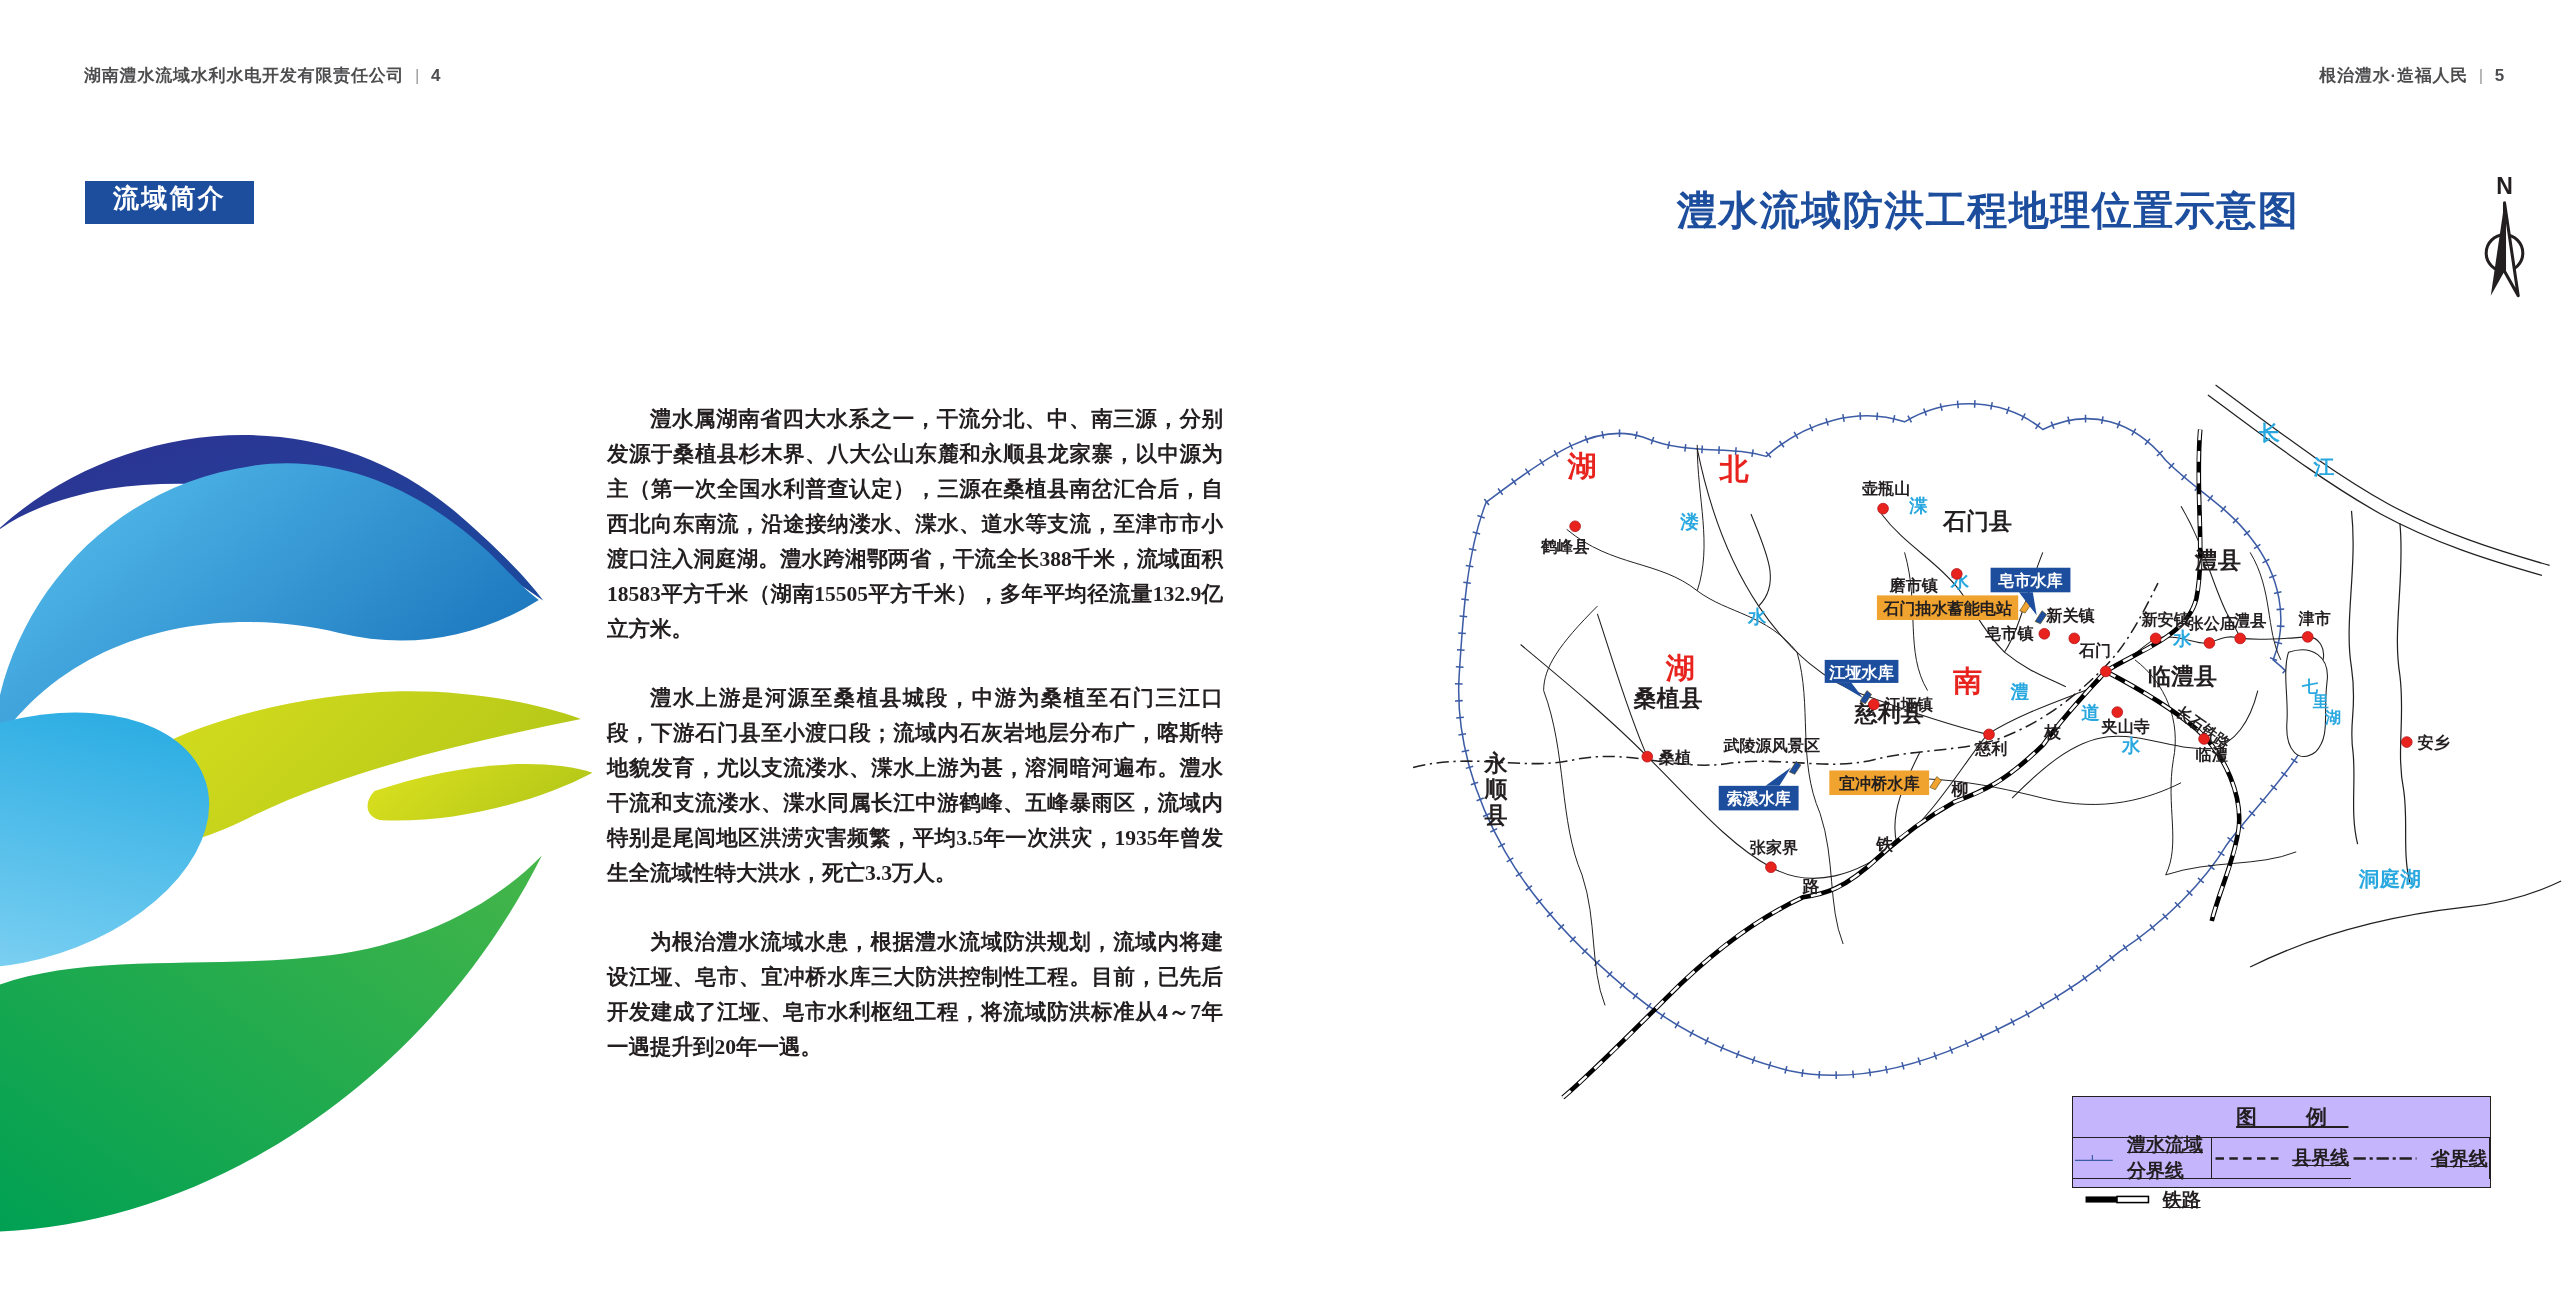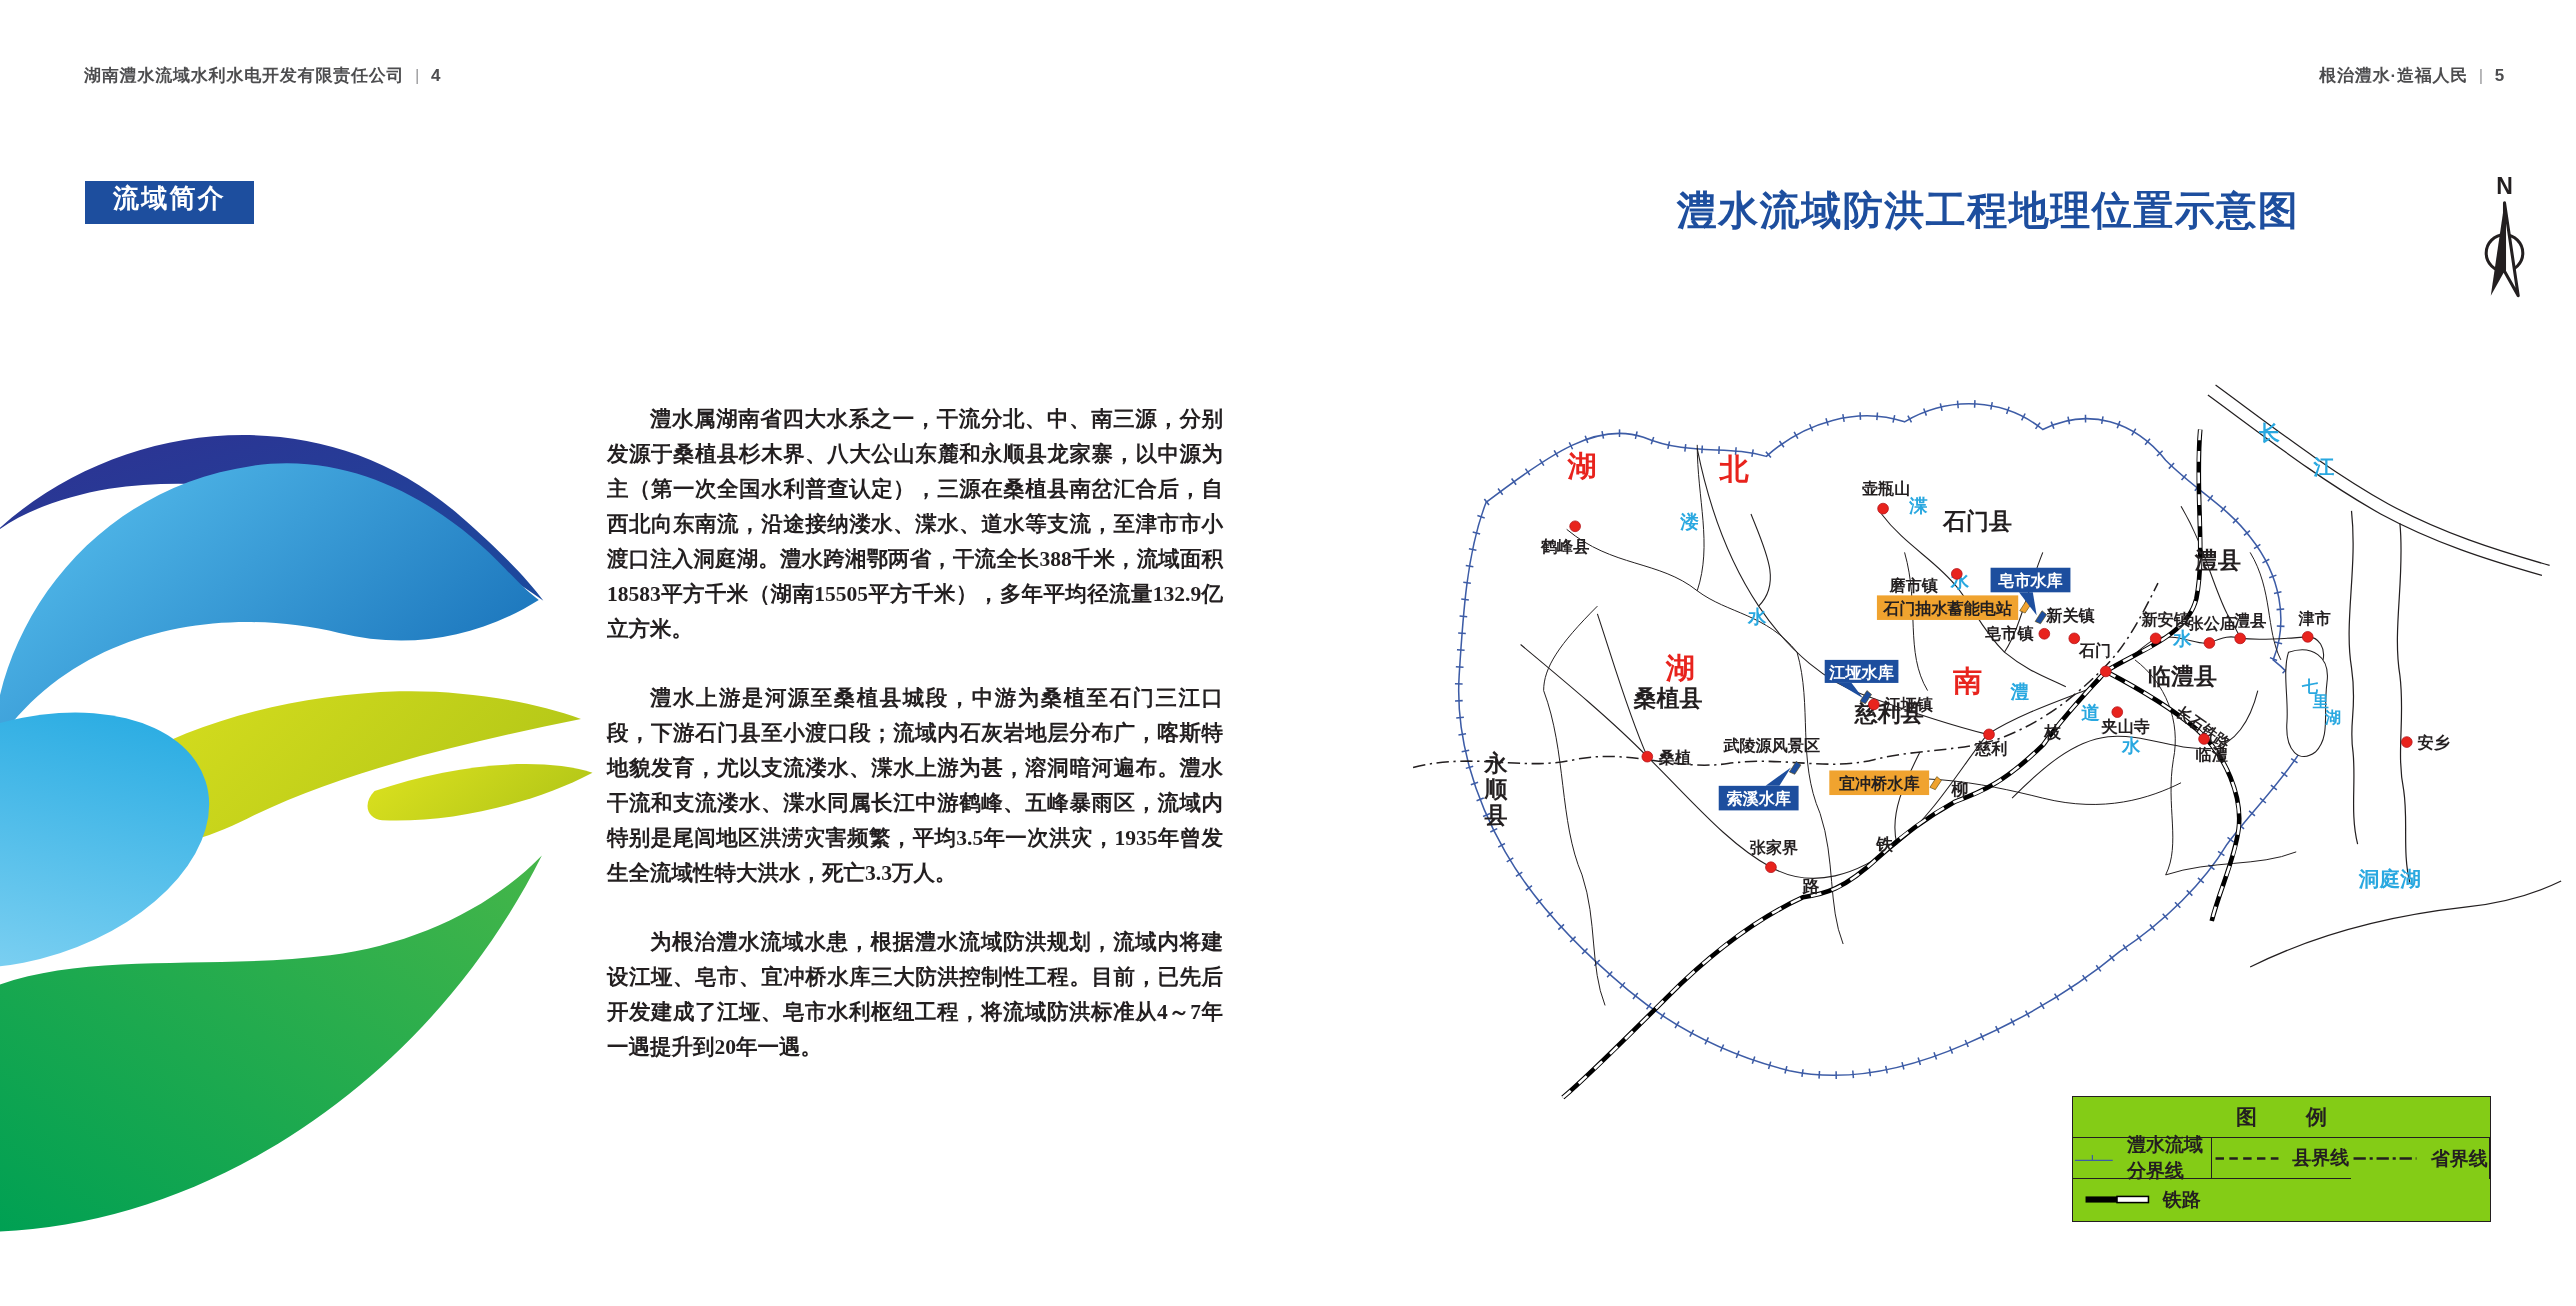--- a/index.html
+++ b/index.html
@@ -25,22 +25,22 @@
   .compass .n{font-size:23px;font-weight:bold;color:#231f20;line-height:23px;}
   .map-wrap{position:absolute;left:1367px;top:322px;width:1198px;height:814px;}
   .ml{font-family:"Liberation Sans","DejaVu Sans",sans-serif;font-weight:bold;}
   .prov{fill:#e8231d;}
   .county{fill:#231f20;}
   .water{fill:#29a8e0;}
   .rail{fill:#231f20;}
   .poi{fill:#231f20;}
   .town-label{fill:#231f20;font-weight:bold;}
   
-  .legend{position:absolute;left:2072px;top:1096px;width:419px;height:126px;background:#84cc16;
-      border:1.5px solid #231f20;box-sizing:border-box;}
+  .legend{position:absolute;left:2072px;top:1096px;width:419px;height:92px;background:#c4b5fd;
+      border:1.5px solid #231f20;box-sizing:border-box;text-decoration:underline;}
   .legend .ltitle{height:40px;border-bottom:1.2px solid #231f20;display:flex;align-items:center;justify-content:center;
       font-size:21px;font-weight:bold;letter-spacing:21.5px;text-indent:21.5px;}
   .legend .grid{display:grid;grid-template-columns:1fr 1fr 1fr;grid-template-rows:41px 41px;}
   .legend .cell{display:flex;align-items:center;justify-content:center;gap:12.3px;
       border-right:1.2px solid #231f20;border-bottom:1.2px solid #231f20;box-sizing:border-box;}
   .legend .cell:nth-child(2n){border-right:none;}
   .legend .cell:nth-child(n+3){border-bottom:none;}
   .legend .clabel{font-size:19px;font-weight:bold;}
 </style>
 </head>

